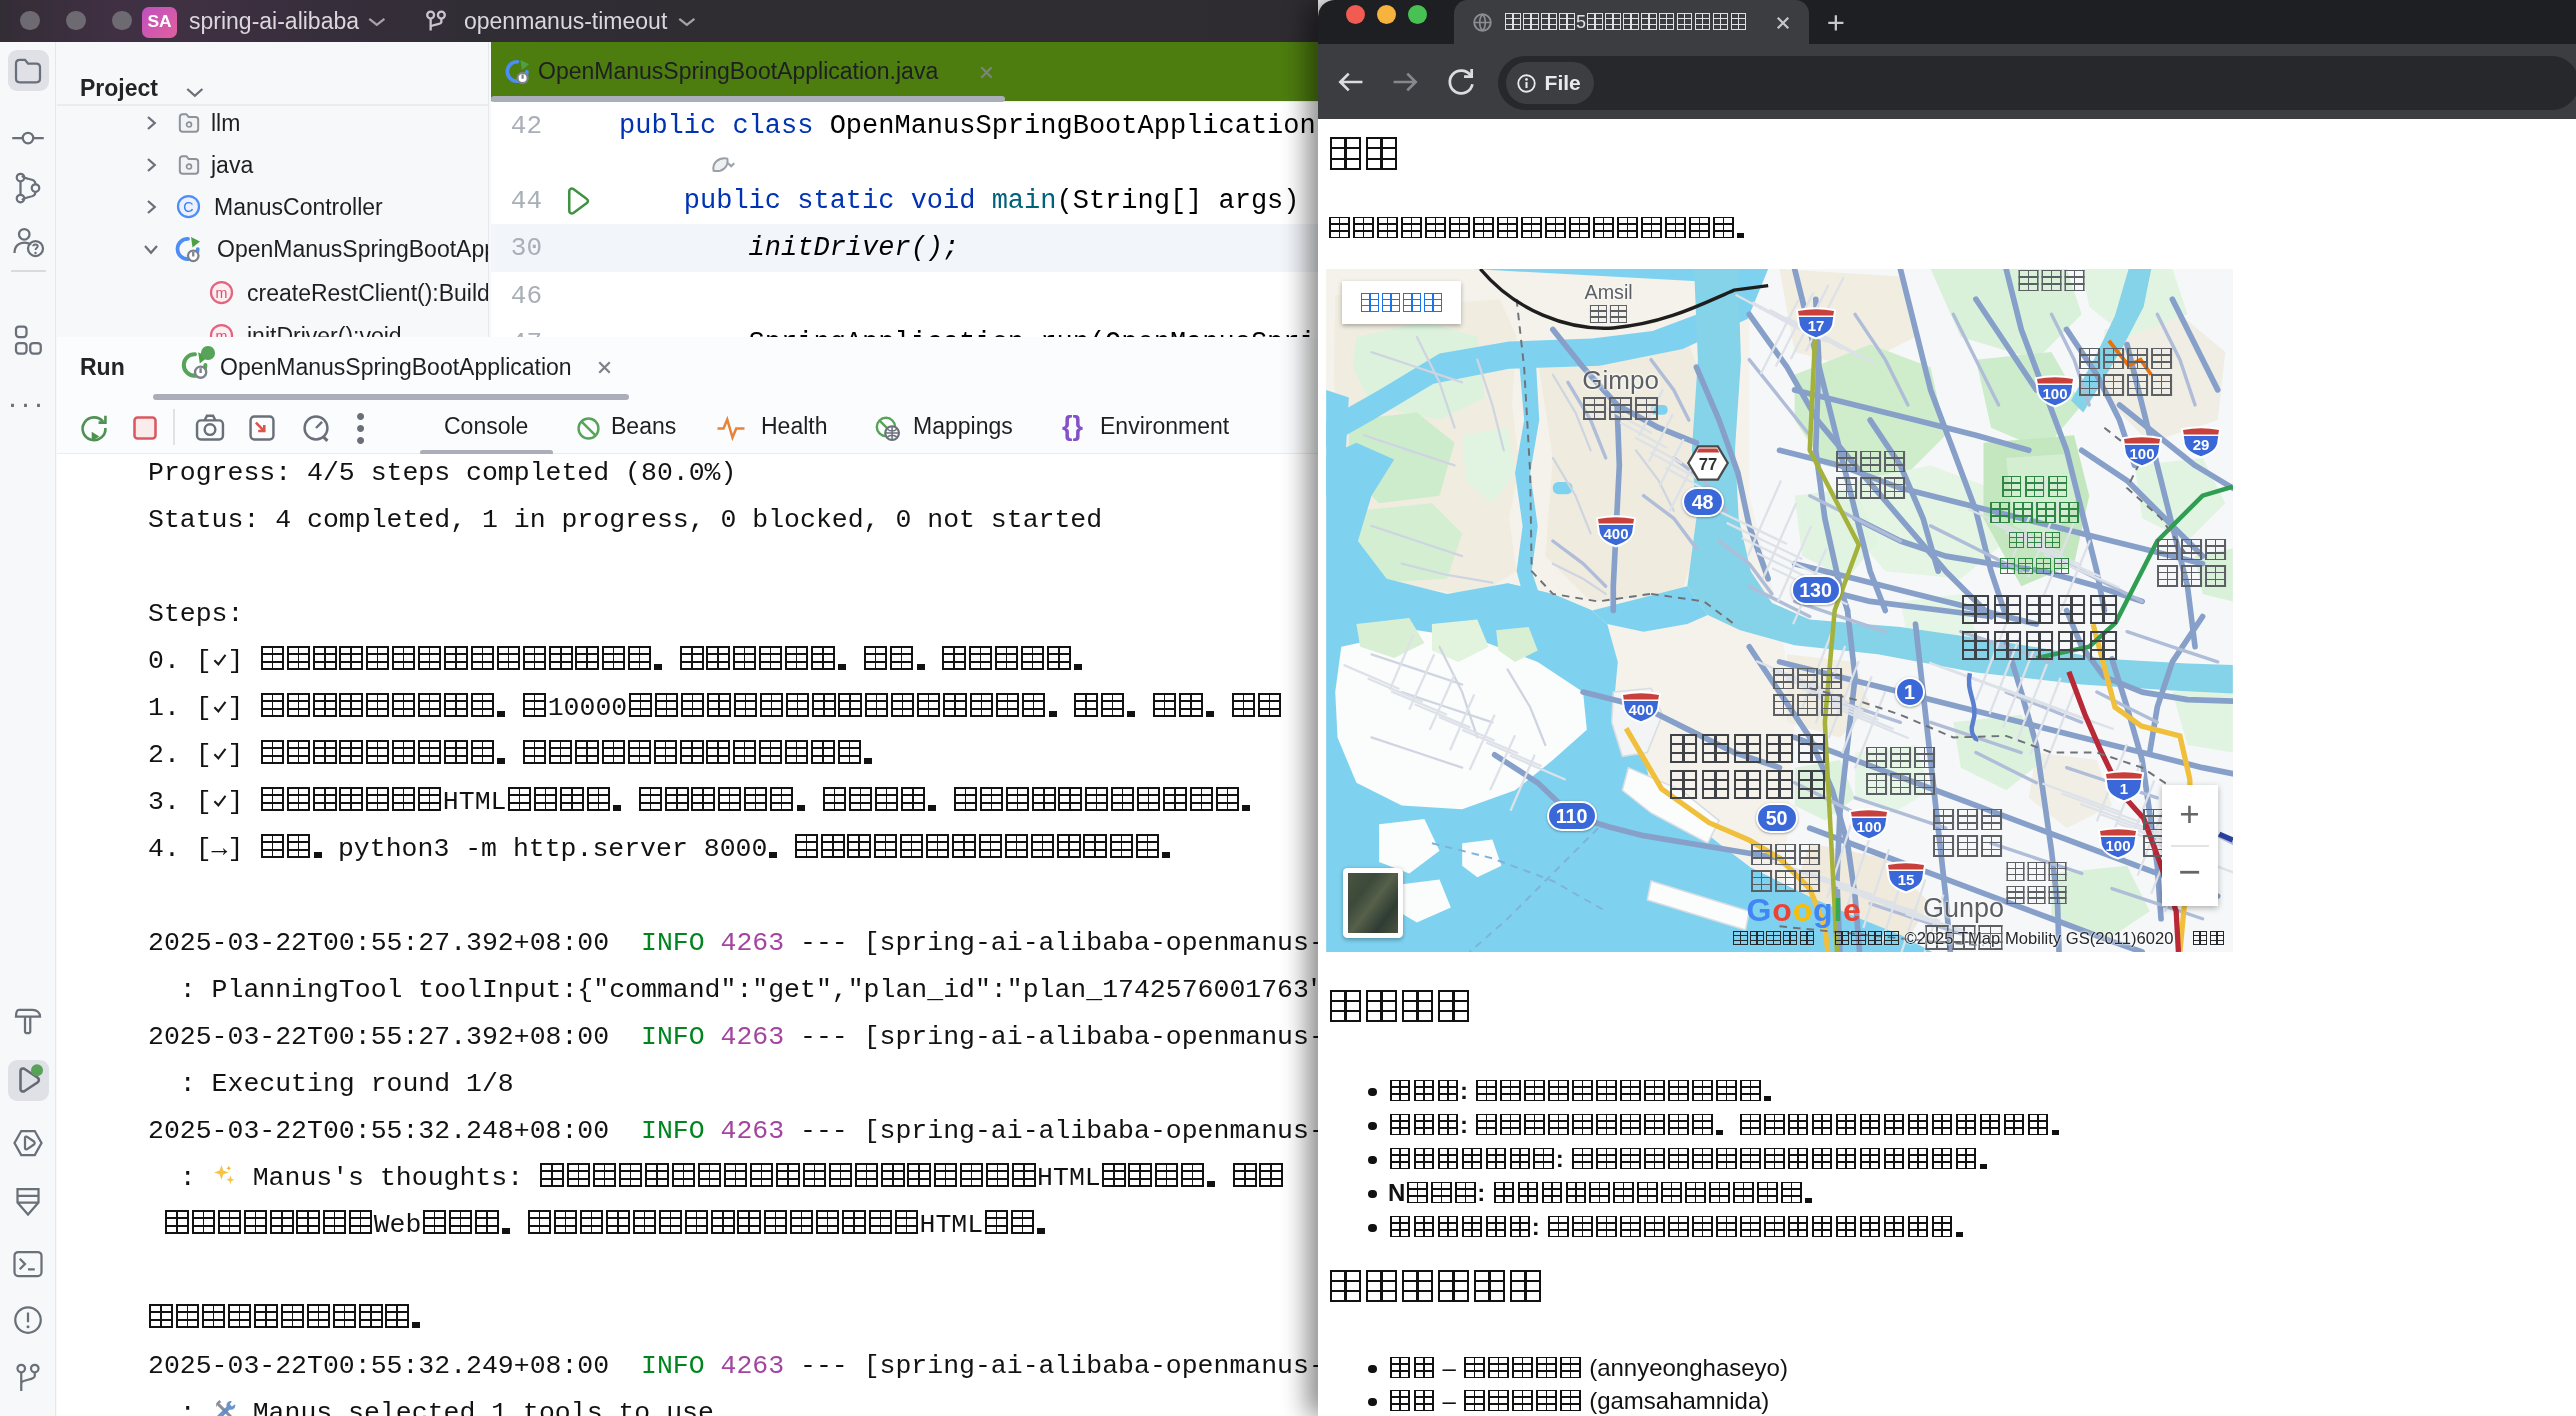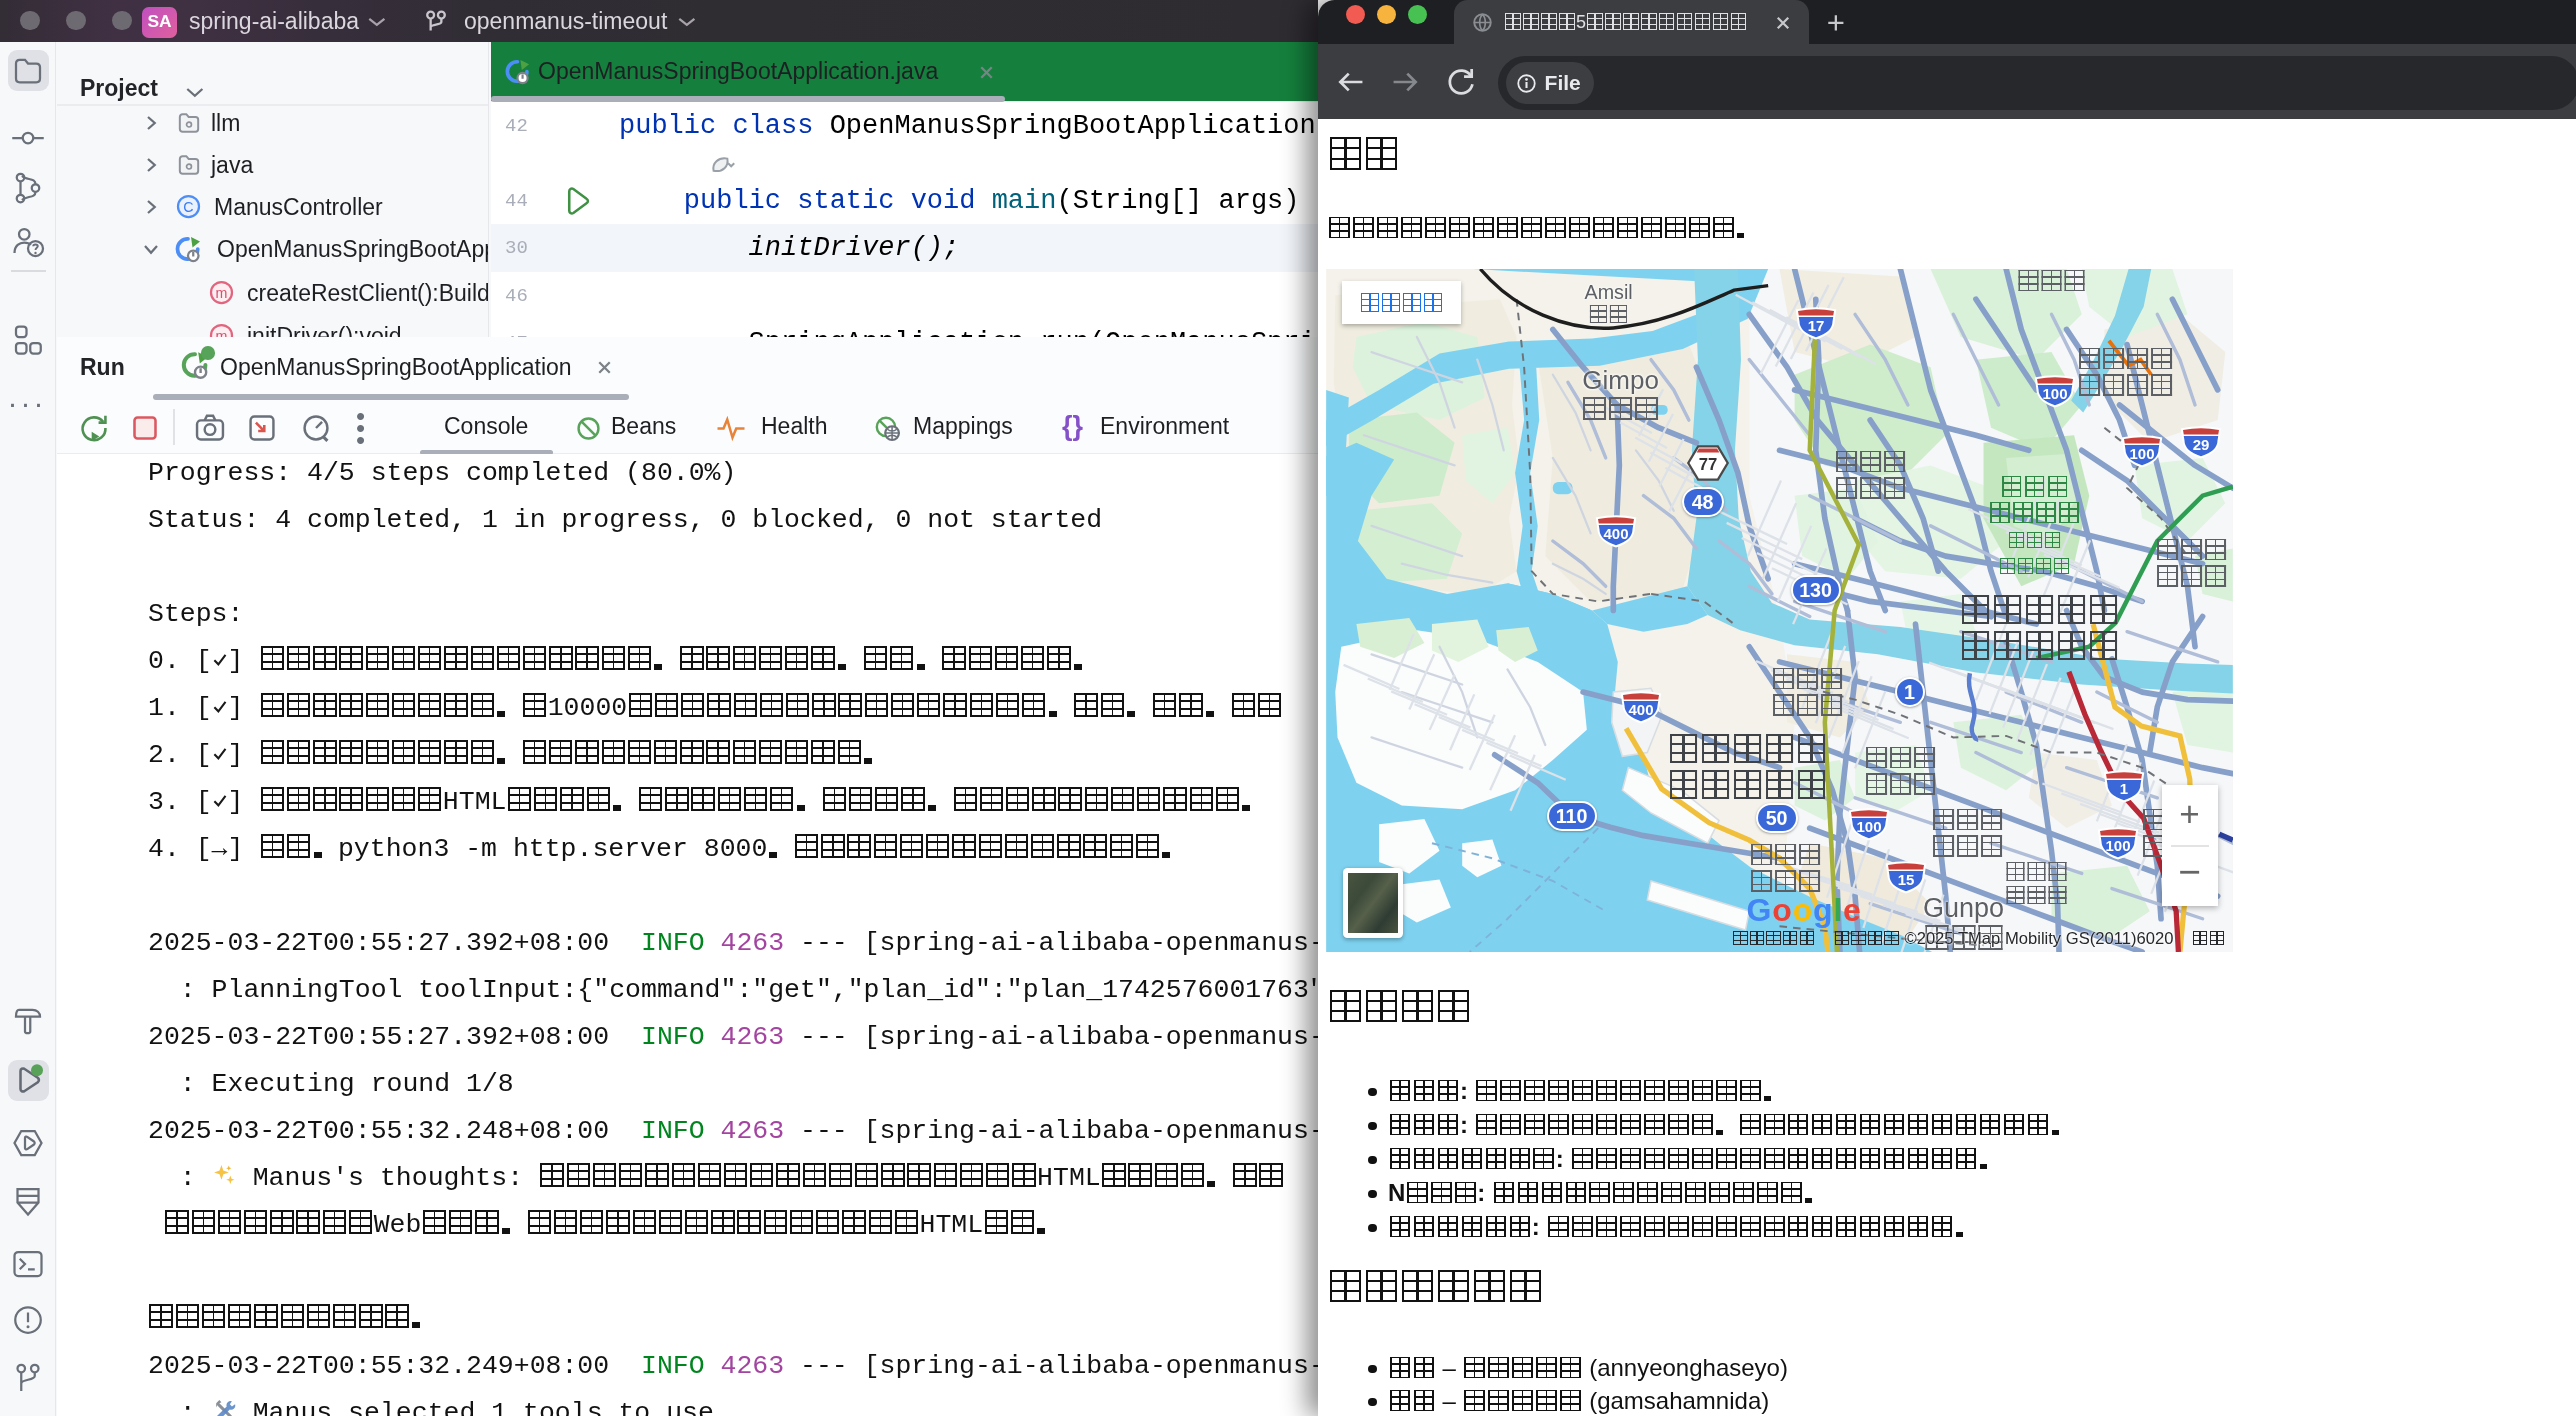--- a/index.html
+++ b/index.html
@@ -22,25 +22,25 @@
 #titlebar .tt{position:absolute;top:0;height:42px;line-height:42px;color:#dbd7de;font-size:23px}
 .sabadge{position:absolute;left:142px;top:6.8px;width:35px;height:31px;border-radius:6.8px;
  background:linear-gradient(135deg,#c050c0,#e0609d);color:#fff;font-size:17.4px;font-weight:bold;text-align:center;line-height:29px}
 #sidebar{position:absolute;left:0;top:42px;width:56px;height:1374px;background:#f7f8fa;border-right:1.5px solid #e6e7eb}
 .sic{position:absolute;left:9.8px;width:36px;height:36px}
 .spill{position:absolute;left:7.6px;width:41px;height:41px;border-radius:9px;background:#dfe1e6}
 #projpanel{position:absolute;left:57px;top:42px;width:432px;height:295px;background:#f7f8fa;border-right:1.5px solid #e6e7eb;overflow:hidden}
 #projhead{position:absolute;left:23px;top:33px;font-size:23px;font-weight:bold;color:#222428}
 .trow{position:absolute;height:42px;line-height:42px;font-size:23px;color:#1d1f23;white-space:nowrap}
 #editor{position:absolute;left:491px;top:42px;width:827px;height:295px;background:#fff;overflow:hidden}
-#tabbar{position:absolute;left:0;top:0;width:827px;height:60px;background:#15803d;border-bottom:1.5px solid #ebecf0}
+#tabbar{position:absolute;left:0;top:0;width:827px;height:60px;background:#4d7c0f;border-bottom:1.5px solid #ebecf0}
 #tabbar .lab{position:absolute;left:47px;top:0;height:59px;line-height:59px;font-size:23px;color:#1d1f23}
 #tabul{position:absolute;left:0px;top:54px;width:514px;height:6px;background:#a9aeb8;border-radius:3px}
 .codeline{position:absolute;left:0;width:827px;height:48px;white-space:pre;font-family:"Liberation Mono",monospace;font-size:27px;line-height:48px}
-.lnum{position:absolute;width:51px;text-align:center;color:#a9aeb8;font-family:"Liberation Mono",monospace;font-size:19px;line-height:48px}
+.lnum{position:absolute;width:51px;text-align:right;color:#a9aeb8;font-family:"Liberation Mono",monospace;font-size:26px;line-height:48px}
 .kw{color:#0033b3}.fn{color:#00627a}
 #runpanel{position:absolute;left:57px;top:337px;width:1261px;height:1079px;background:#fff}
 #runhead{position:absolute;left:0;top:0;width:1261px;height:63px;background:#fbfcfd}
 #runlab{position:absolute;left:23px;top:0;height:60px;line-height:60px;font-size:23px;font-weight:bold;color:#222428}
 #runul{position:absolute;left:96px;top:57px;width:476px;height:6px;background:#a9aeb8;border-radius:3px}
 #runtools{position:absolute;left:0;top:63px;width:1261px;height:54px;background:#fbfcfd;border-bottom:1.5px solid #ebecf0}
 .conlab{position:absolute;top:0;height:60px;line-height:53px;font-size:23px;color:#1d1f23}
 #conul{position:absolute;left:363px;top:50px;width:133px;height:5.3px;background:#a9aeb8;border-radius:3px}
 #congut{position:absolute;left:0;top:119px;width:60px;height:961px;background:#f7f8fa;border-right:1.5px solid #ebecf0}
 #console{position:absolute;left:0;top:117px;width:1261px;height:962px;background:#fff;overflow:hidden}

